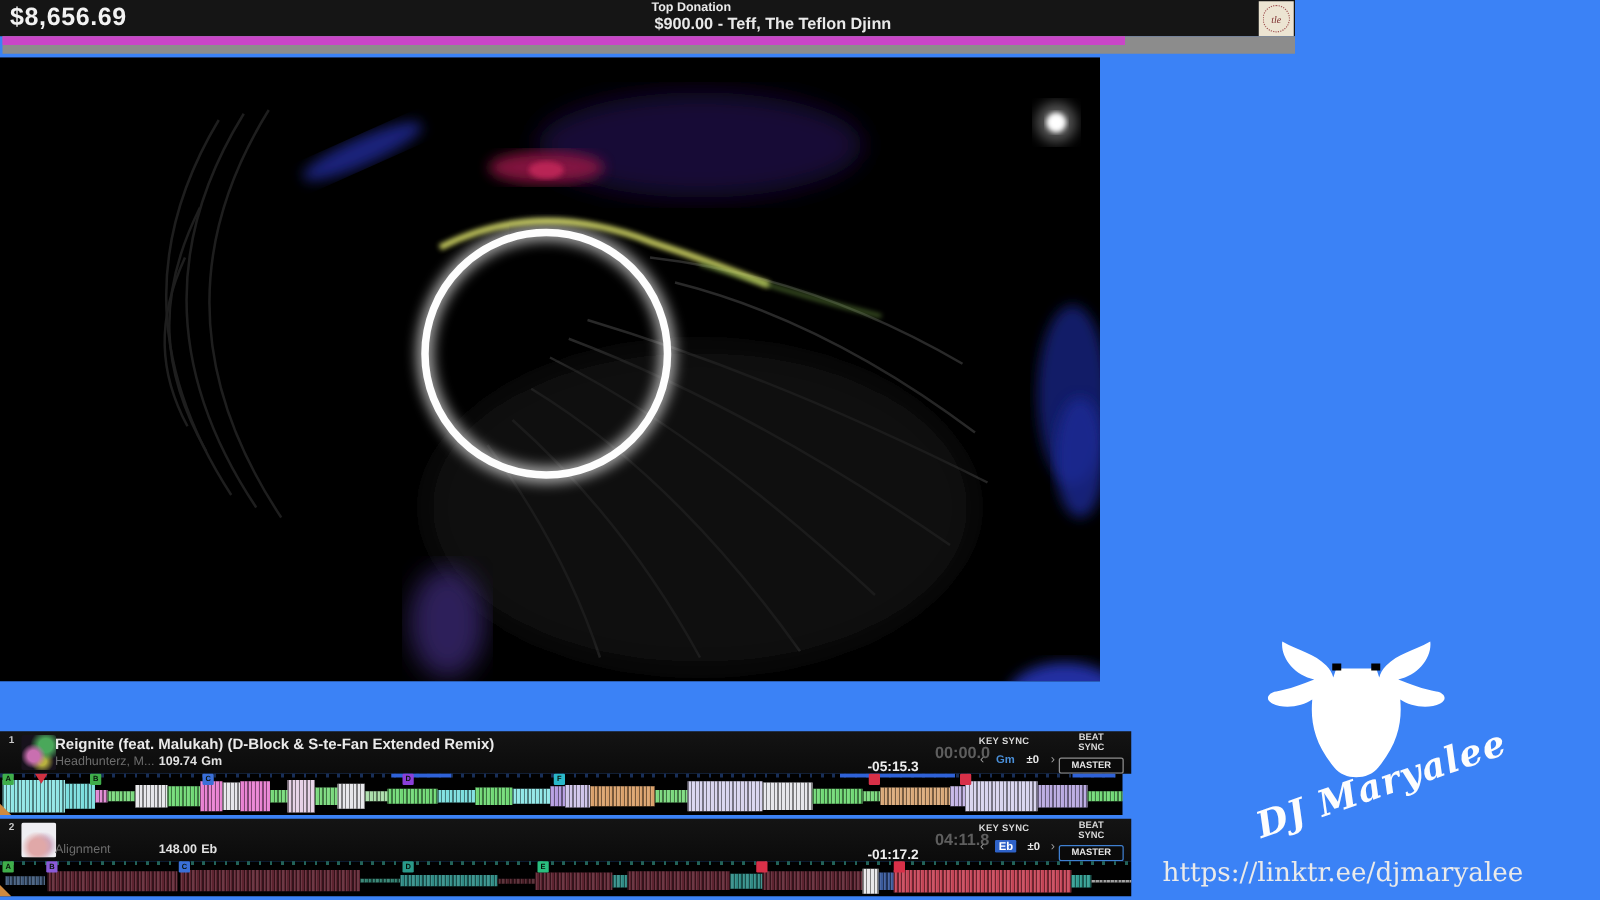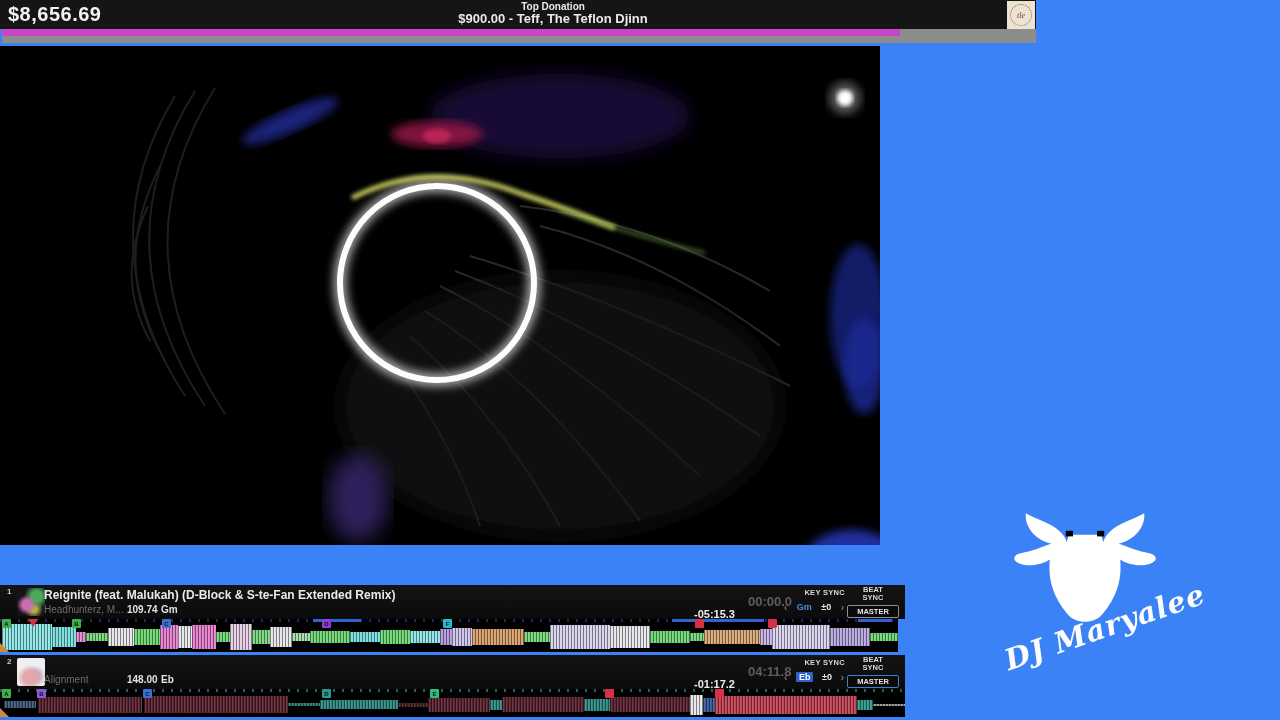--- a/index.html
+++ b/index.html
@@ -5,21 +5,21 @@
   * { margin:0; padding:0; box-sizing:border-box; }
   html,body { background:#000; }
   body { font-family:"Liberation Sans", sans-serif; }
   .stage { position:relative; width:1280px; height:720px; background:#3b82f6; overflow:hidden; }
 
   
   .topbar { position:absolute; left:0; top:0; width:1036px; height:29px; background:#151515; }
   .total { position:absolute; left:8px; top:3px; font-size:20px; font-weight:bold; color:#f2f2f2; letter-spacing:.5px; }
   .topdon { position:absolute; left:393px; top:1px; width:320px; text-align:center; color:#e9e9e9; }
   .td-label { font-size:10px; font-weight:bold; line-height:11px; }
-  .td-value { font-size:13px; font-weight:bold; line-height:13px; }
+  .td-value { font-size:13px; font-weight:bold; line-height:13px;text-align:right; }
   .badge { position:absolute; left:1007px; top:1px; width:28px; height:28px; background:#ece4d2; border-radius:0; display:flex; align-items:center; justify-content:center; }
   .badge-ring { width:22px; height:22px; border-radius:50%; border:1px dotted #a05454; display:flex; align-items:center; justify-content:center; font-family:"Liberation Serif", serif; font-style:italic; font-size:8px; color:#7c2d2d; }
   .progress { position:absolute; left:2px; top:29px; width:1034px; height:14px; background:#8c8c8c; }
   .progress-fill { position:absolute; left:0; top:0; height:7px; background:#c945c7; }
 
   
   .video { position:absolute; left:0; top:46px; width:880px; height:499px; background:#000; overflow:hidden; }
 
   
   .branding { position:absolute; left:920px; top:500px; width:300px; height:220px; color:#fff; }
@@ -34,21 +34,21 @@
   .art { position:absolute; left:17px; top:3px; width:28px; height:28px; border-radius:2px; }
   .art1 { background:radial-gradient(circle at 35% 60%, #c96fb0 0 18%, transparent 40%), radial-gradient(circle at 70% 30%, #4aa85a 0 20%, transparent 45%), radial-gradient(circle at 60% 75%, #b8b13f 0 12%, transparent 35%), #17121c; }
   .art2 { background:radial-gradient(circle at 45% 70%, #e0a8a8 0 25%, transparent 50%), radial-gradient(circle at 65% 65%, #caa8c2 0 18%, transparent 42%), #efeef2; }
   .title { position:absolute; left:44px; top:3px; width:600px; font-size:12px; font-weight:bold; color:#eaeaea; white-space:nowrap; overflow:hidden; }
   .meta { position:absolute; left:44px; top:19px; font-size:10px; white-space:nowrap; }
   .artist { display:inline-block; width:82px; color:#6d6d6d; overflow:hidden; }
   .bpm { position:absolute; left:83px; color:#e2e2e2; font-weight:bold; }
   .keytag { position:absolute; left:117px; color:#e2e2e2; font-weight:bold; }
   .t-rem { position:absolute; left:694px; top:23px; font-size:11px; font-weight:bold; color:#ededed; }
   .t-el  { position:absolute; left:748px; top:9px; font-size:13px; font-weight:bold; color:#5e5e5e; }
-  .keysync { position:absolute; left:783px; top:3px; width:62px; text-align:right; }
+  .keysync { position:absolute; left:783px; top:3px; width:62px; text-align:left; }
   .ks-label { font-size:7.5px; font-weight:bold; color:#d8d8d8; letter-spacing:.3px; }
   .ks-row { margin-top:5px; display:flex; align-items:center; justify-content:space-between; padding:0 1px; }
   .arrow { color:#9a9a9a; font-size:10px; line-height:9px; }
   .ks-key { font-size:9px; font-weight:bold; color:#4a8fd8; }
   .ks-key.active { background:#2e62c8; color:#fff; padding:0 3px; border-radius:1px; }
   .ks-shift { font-size:9px; font-weight:bold; color:#e8e8e8; }
   .beatsync { position:absolute; left:847px; top:1px; width:52px; text-align:center; }
   .bs-label { display:inline-block; width:30px; font-size:7.5px; font-weight:bold; color:#d8d8d8; line-height:1.05; }
   .master { display:block; width:52px; height:13px; margin-top:1px; background:#0a0a0a; border:1px solid #8f8f8f; border-radius:2px; color:#e4e4e4; font-size:7.5px; font-weight:bold; font-family:"Liberation Sans", sans-serif; line-height:10px; }
   .master.active { border-color:#3f7fd0; }
@@ -143,20 +143,21 @@
     </svg>
   </div>
 
   <div class="branding">
     <svg class="bull" width="160" height="120" viewBox="0 0 200 150">
       <path fill="#fff" d="M58,42 C38,38 24,20 26,4 C44,14 58,16 70,28 C74,32 76,36 77,40 L80,31 L120,31 L123,40 C124,36 126,32 130,28 C142,16 156,14 174,4 C176,20 162,38 142,42 C152,46 168,52 180,54 C188,55 192,62 184,66 C172,72 154,69 144,62 C146,84 142,106 122,130 C112,143 88,143 78,130 C58,106 54,84 56,62 C46,69 28,72 16,66 C8,62 12,55 20,54 C32,52 48,46 58,42 Z"></path>
       <rect x="76" y="26" width="9" height="7" fill="#000"></rect>
       <rect x="115" y="26" width="9" height="7" fill="#000"></rect>
     </svg>
     <div class="scripttext">DJ Maryalee</div>
+    <div class="url">https://linktr.ee/djmaryalee</div>
   </div>
 
   <section class="deck" style="top:585px">
     <div class="deck-header">
       <span class="dknum">1</span>
       <div class="art art1"></div>
       <div class="title">Reignite (feat. Malukah) (D-Block &amp; S-te-Fan Extended Remix)</div>
       <div class="meta">
         <span class="artist">Headhunterz, M...</span>
         <span class="bpm">109.74</span>

